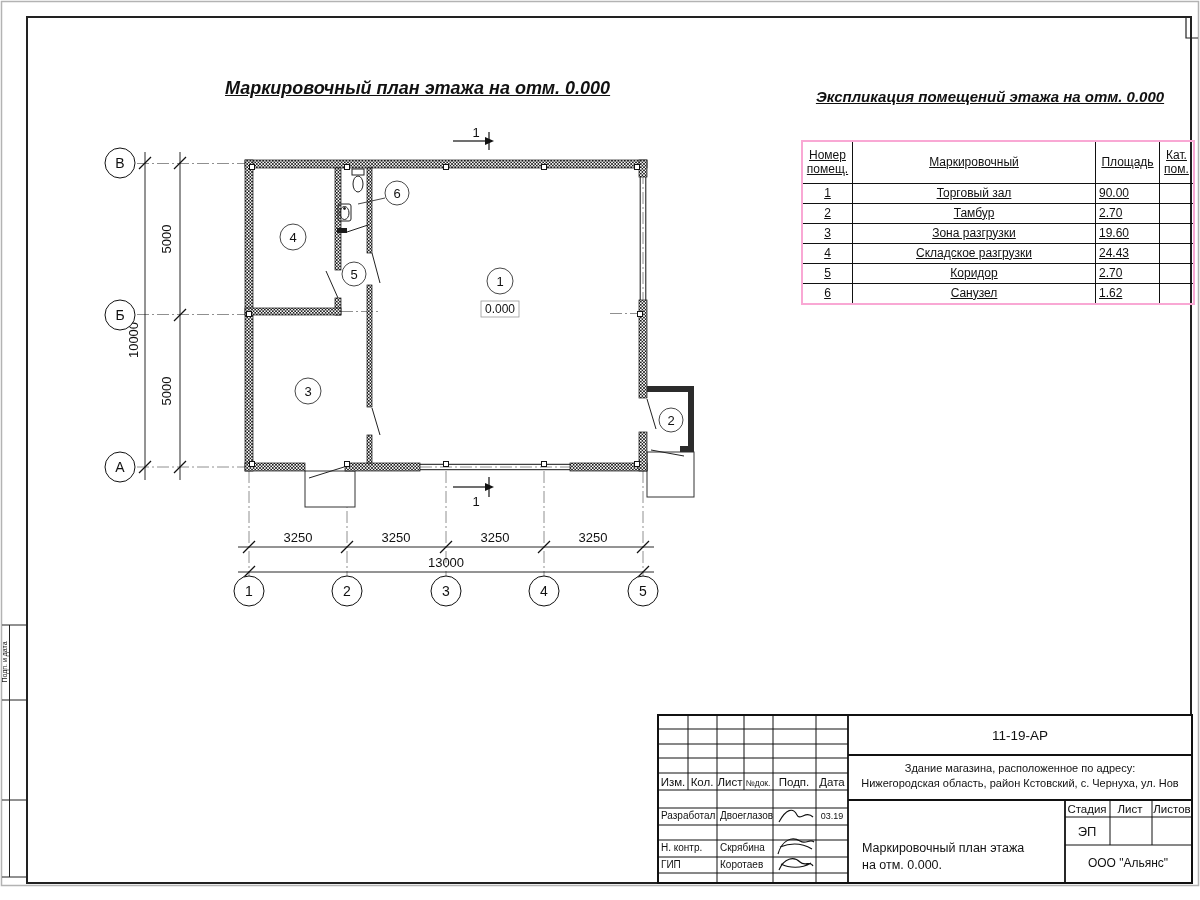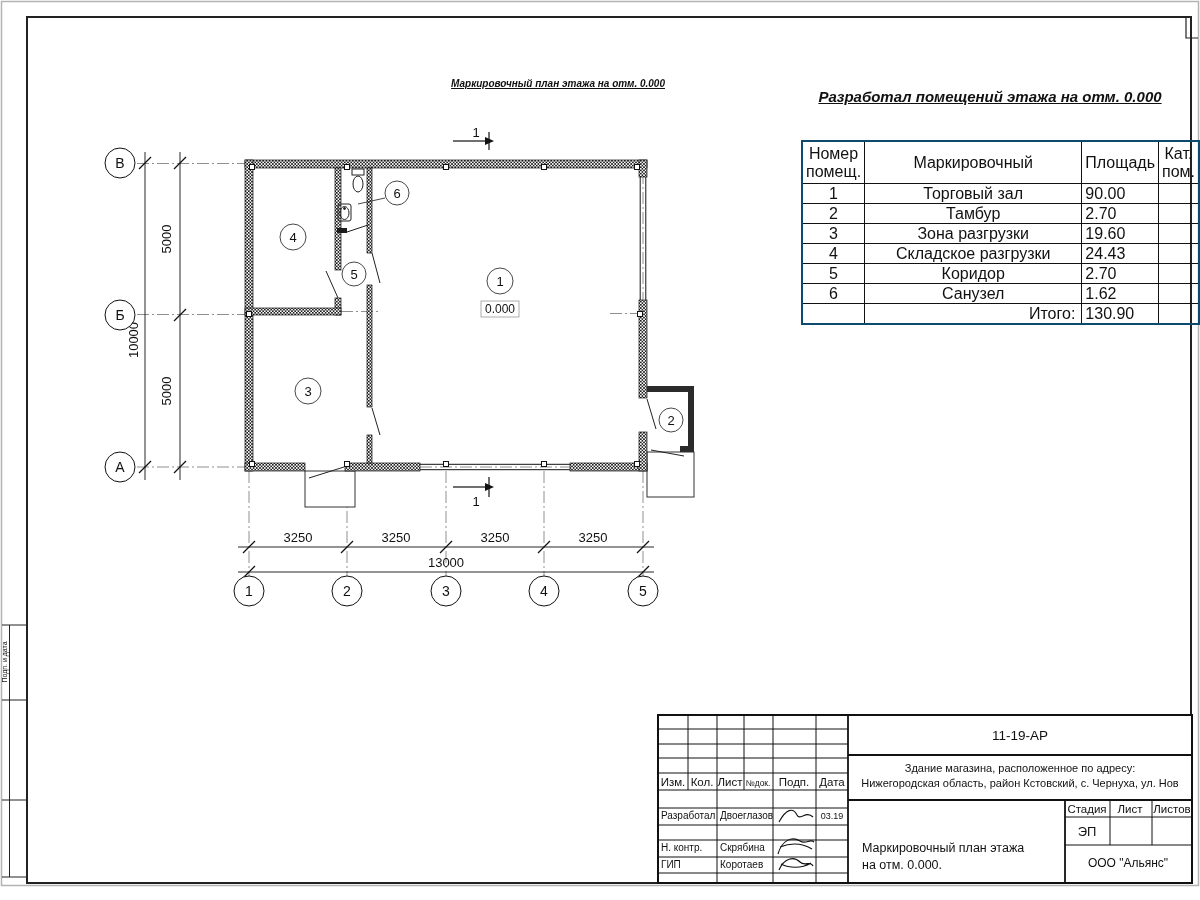--- a/index.html
+++ b/index.html
@@ -1,25 +1,25 @@
 <!DOCTYPE html>
 <html><head>
 <meta charset="utf-8">
 <style>
   html,body{margin:0;padding:0;background:#fff;}
   .sheet{position:relative;width:1200px;height:900px;background:#fff;overflow:hidden;
          font-family:"Liberation Sans",sans-serif;color:#111;}
   svg{position:absolute;left:0;top:0;}
   svg text{font-family:"Liberation Sans",sans-serif;fill:#111;}
-  .plan-title{position:absolute;left:225px;top:78px;width:440px;text-align:right;
-      font-size:10px;font-style:italic;font-weight:600;text-decoration:underline;}
+  .plan-title{position:absolute;left:225px;top:78px;width:440px;text-align:left;
+      font-size:18px;font-style:italic;font-weight:600;text-decoration:underline;}
   .expl-title{position:absolute;left:793px;top:88px;width:394px;text-align:center;
       font-size:15px;font-style:italic;font-weight:600;text-decoration:underline;}
   table.expl{position:absolute;left:801px;top:140px;border-collapse:collapse;
-      border:2px solid #0c4a6e;table-layout:fixed;font-size:16px;}
+      border:2px solid #f9a8d4;table-layout:fixed;font-size:12px;text-decoration:underline;}
   table.expl td,table.expl th{border:1px solid #111;padding:0 3px;overflow:hidden;
       font-weight:normal;line-height:1.12;}
   table.expl th{text-align:center;vertical-align:middle;}
   .c-num{width:43px;text-align:center;}
   .c-name{width:236px;text-align:center;padding-left:7px;}
   .c-area{width:57px;text-align:left;}
   .c-cat{width:27px;text-align:center;}
   tr.hdr td,tr.hdr th{height:41px;}
   tr.row td{height:19px;}
 </style>
@@ -293,21 +293,21 @@
     <text x="1130" y="813" font-size="11.5" text-anchor="middle">Лист</text>
     <text x="1172" y="813" font-size="11.5" text-anchor="middle">Листов</text>
     <text x="1087" y="836" font-size="13" text-anchor="middle">ЭП</text>
     <text x="862" y="852" font-size="12.5">Маркировочный план этажа</text>
     <text x="862" y="869" font-size="12.5">на отм. 0.000.</text>
     <text x="1128" y="867" font-size="12" text-anchor="middle">ООО "Альянс"</text>
   </g>
 </svg>
 
 <div class="plan-title">Маркировочный план этажа на отм. 0.000</div>
-<div class="expl-title">Разработал помещений этажа на отм. 0.000</div>
+<div class="expl-title">Экспликация помещений этажа на отм. 0.000</div>
 
 <table class="expl">
   <tbody>
         <tr class="hdr">
     <th class="c-num">Номер помещ.</th>
     <th class="c-name">Маркировочный</th>
     <th class="c-area">Площадь</th>
     <th class="c-cat">Кат. пом.</th>
   </tr>
   <tr class="row">
@@ -339,22 +339,16 @@
     <td class="c-name">Коридор</td>
     <td class="c-area">2.70</td>
     <td class="c-cat"></td>
   </tr>
   <tr class="row">
     <td class="c-num">6</td>
     <td class="c-name">Санузел</td>
     <td class="c-area">1.62</td>
     <td class="c-cat"></td>
   </tr>
-  <tr class="row">
-    <td class="c-num"></td>
-    <td class="c-name" style="text-align:right;padding-right:6px;">Итого:</td>
-    <td class="c-area">130.90</td>
-    <td class="c-cat"></td>
-  </tr>
 </tbody>
     </table>
 
 </div>
 
 </body></html>

